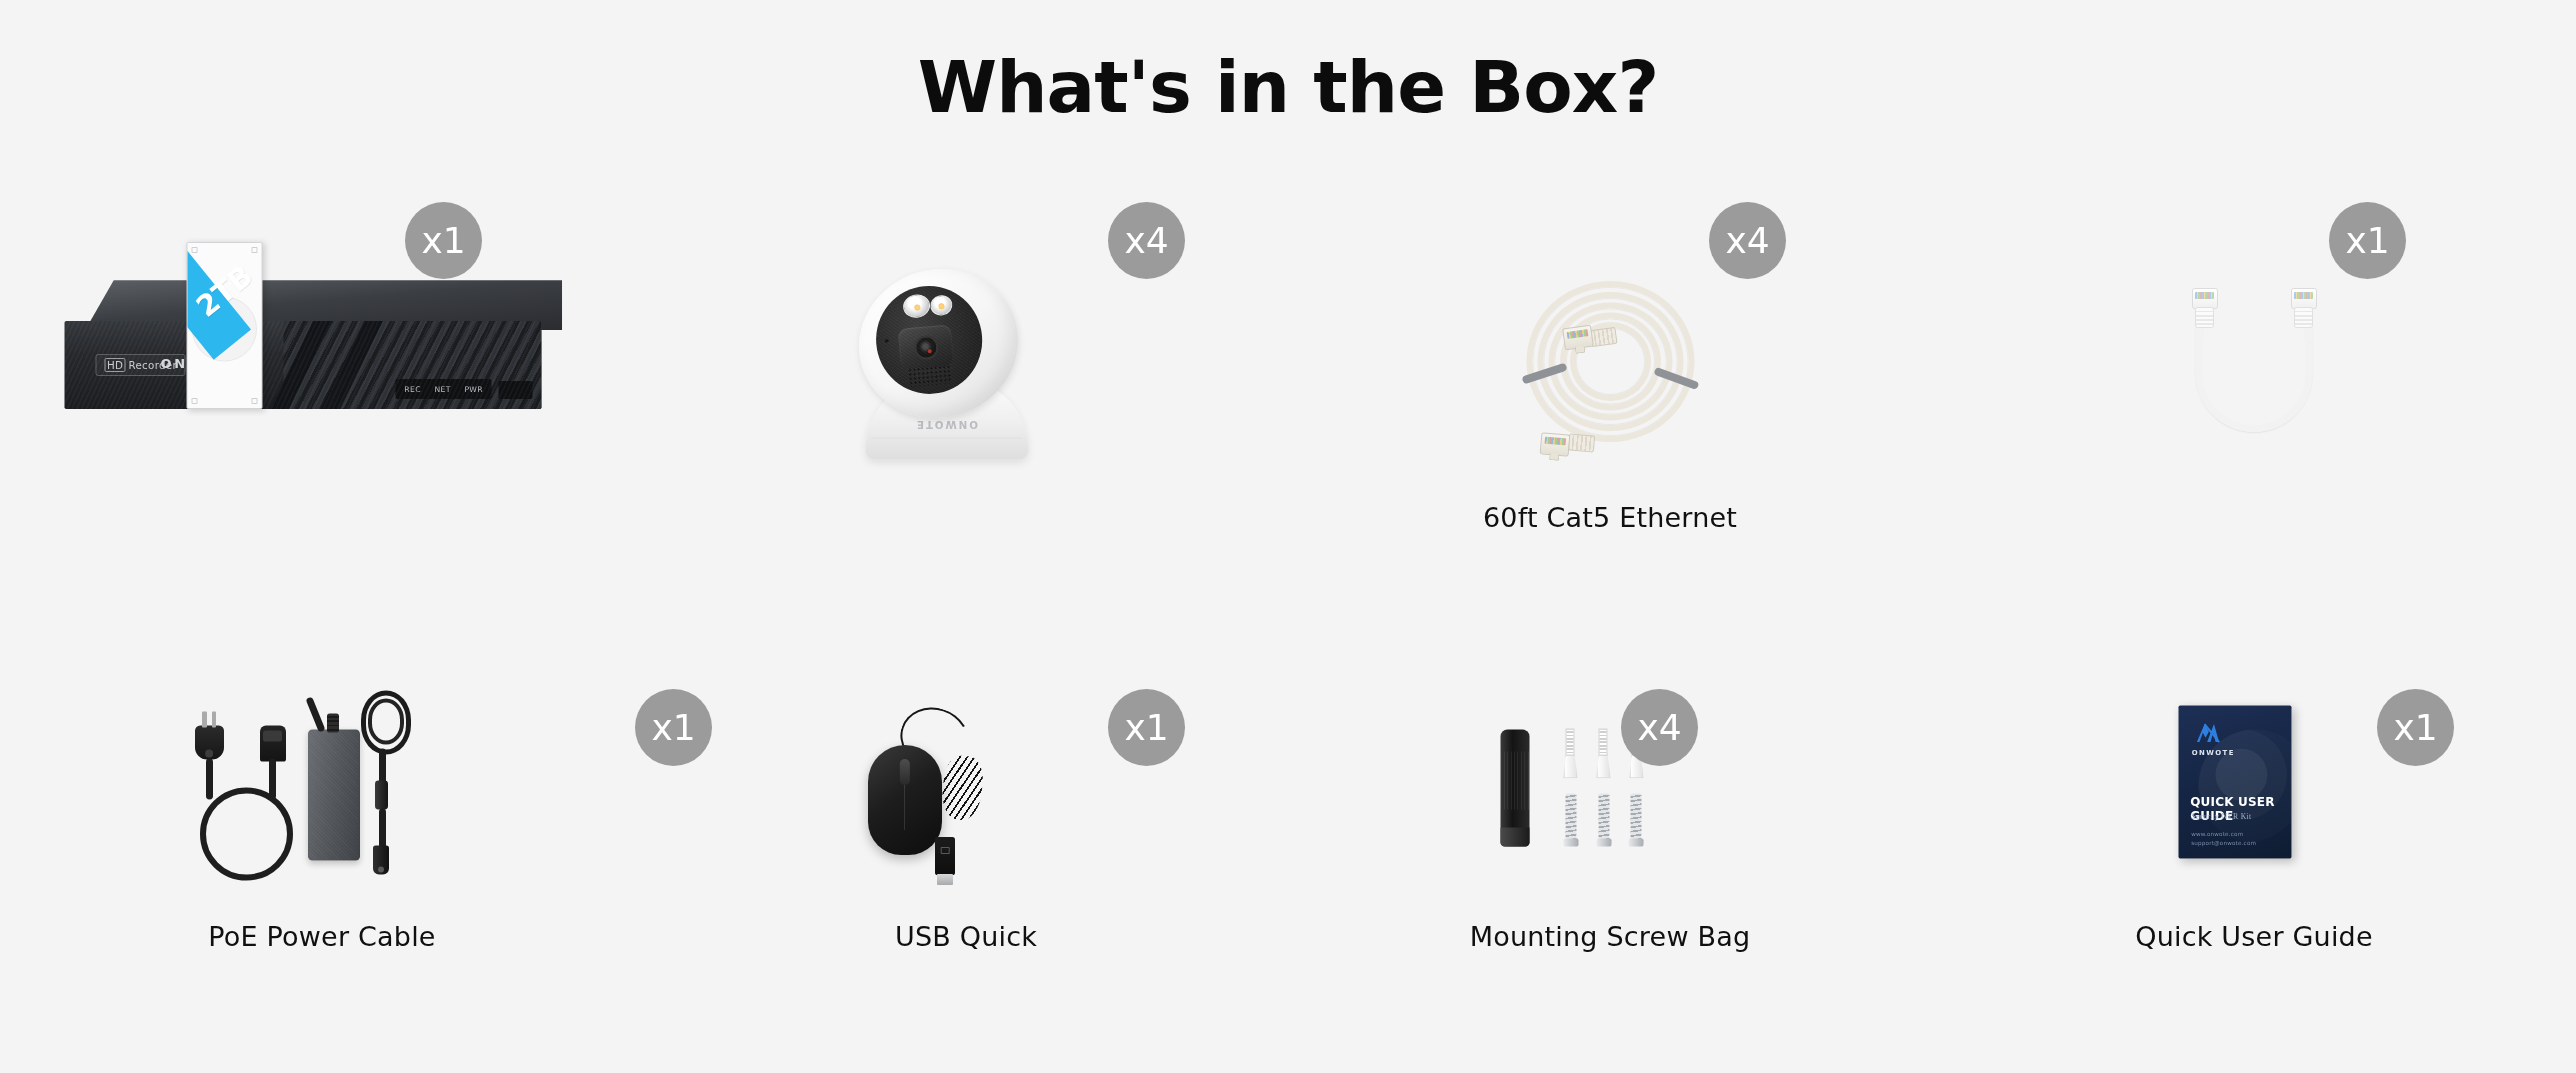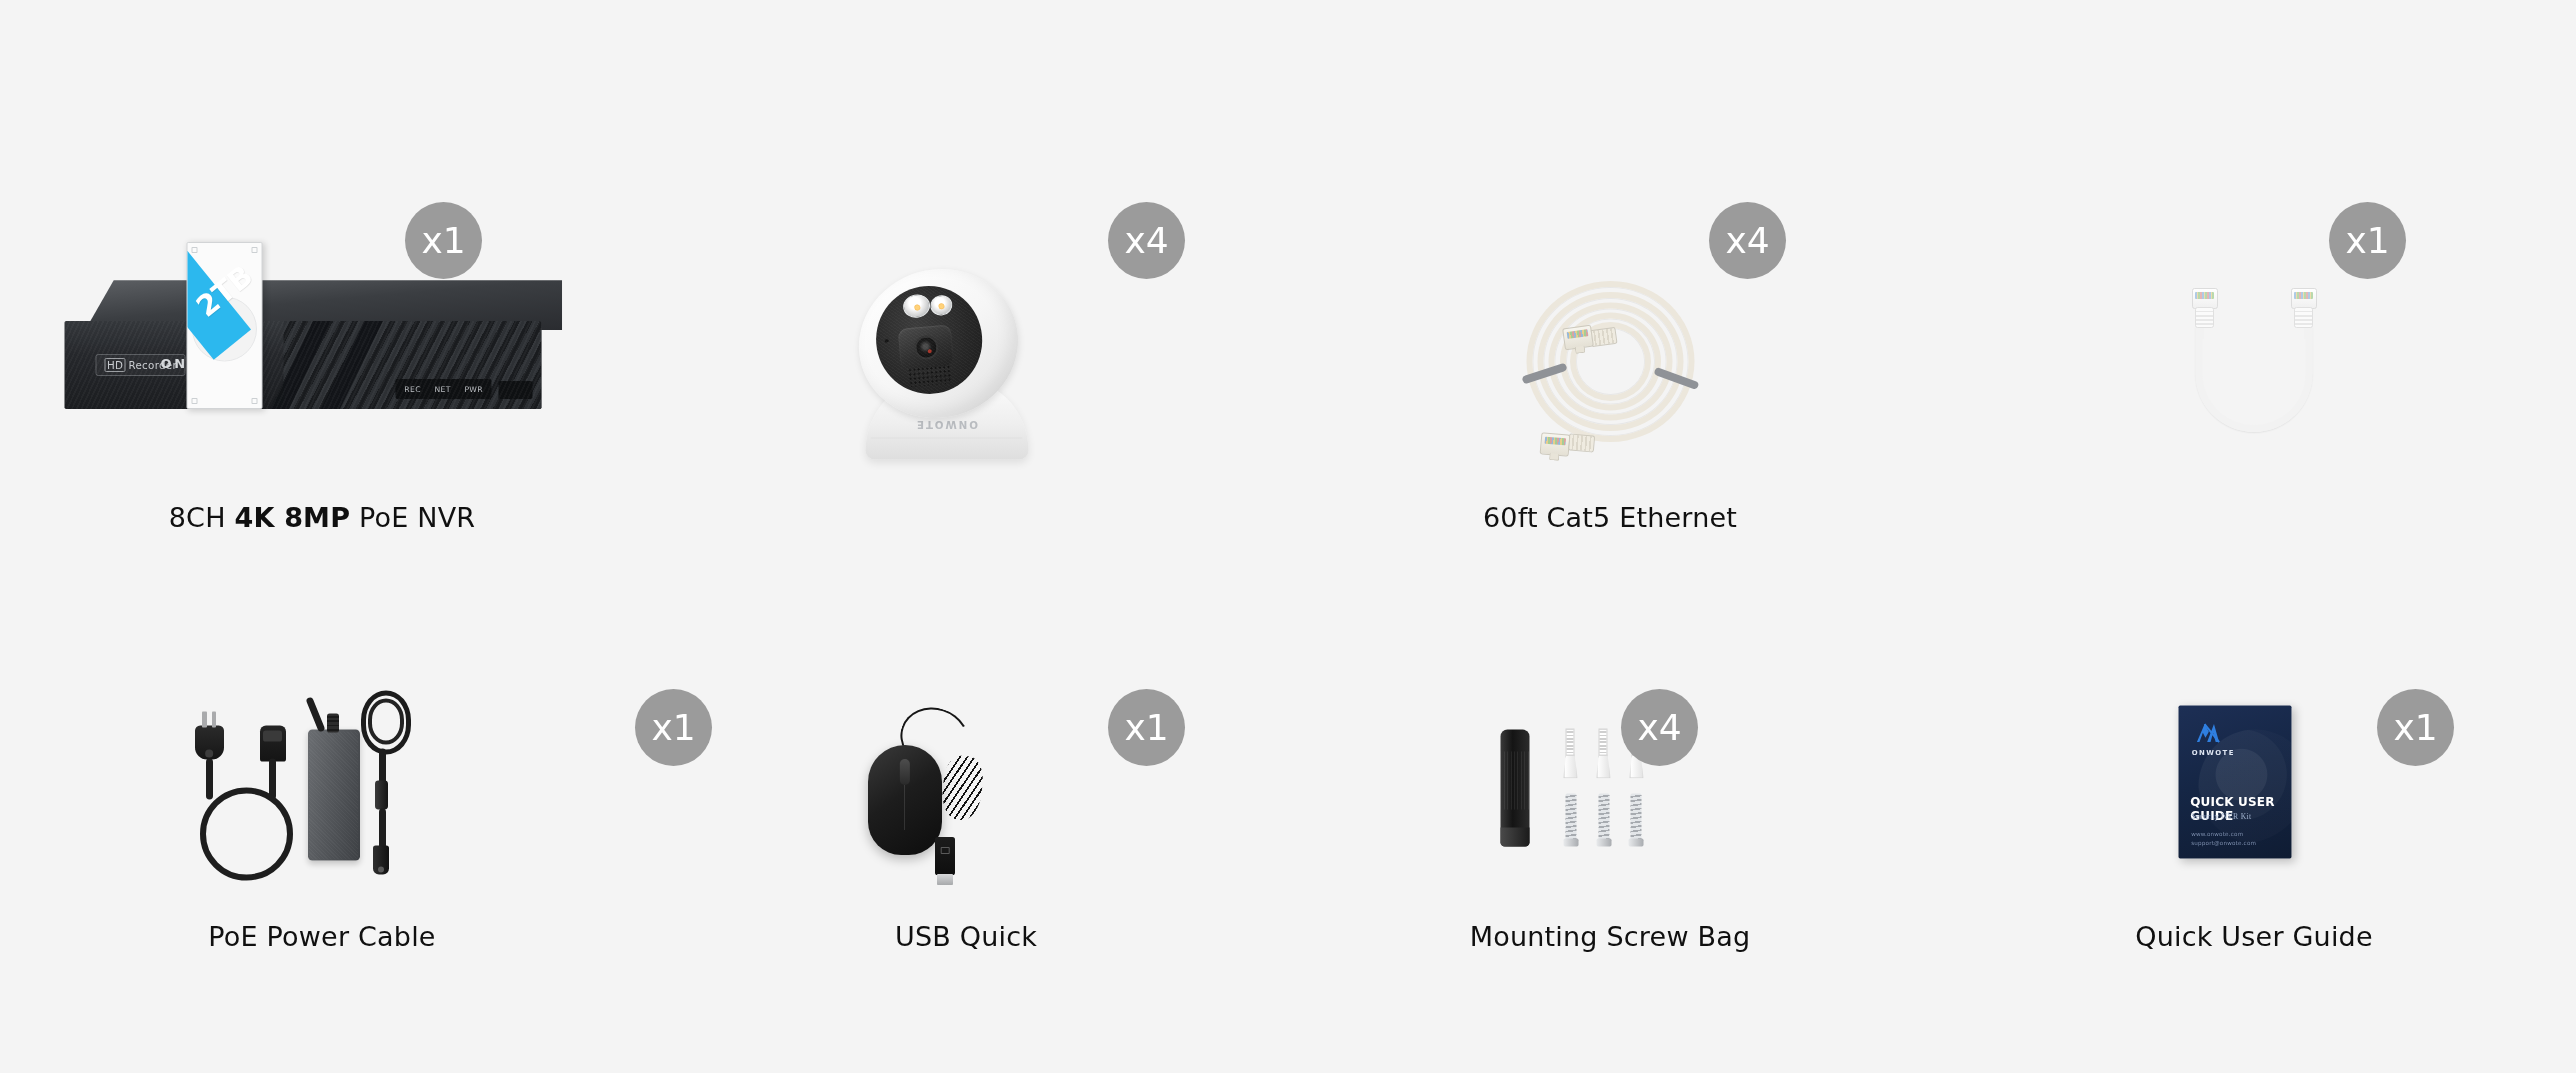--- a/index.html
+++ b/index.html
@@ -419,20 +419,21 @@
     position: absolute; left: 13px; bottom: 12px; z-index: 3;
     font-size: 5.6px; line-height: 1.5; color: #7b8cab; letter-spacing: 0.2px;
     font-family: "DejaVu Sans", sans-serif;
   }
 </style>
 </head>
 <body>
 
 <div id="page">
 
+  <div class="page-title">What's in the Box?</div>
 
   <div class="row" id="row1">
 
     <div class="cell">
       <div class="qty" style="left:405px; top:-30px;">x1</div>
       <div class="stage">
         <div class="art" style="top:52%;">
           <div class="nvr-wrap">
             <div class="nvr-top"></div>
             <div class="nvr-face">
@@ -454,23 +455,20 @@
               <div class="hdd-screw" style="right:4.3px;top:4.3px;"></div>
               <div class="hdd-screw" style="left:4.3px;bottom:4.3px;"></div>
               <div class="hdd-screw" style="right:4.3px;bottom:4.3px;"></div>
               <div class="hdd-band"></div>
               <div class="hdd-cap">
                 <span>2TB</span>
               </div>
             </div>
           </div>
         </div>
-      </div>
-      <div class="caption">
-        <span>8CH </span><b>4K 8MP</b><span> PoE NVR</span>
       </div>
     </div>
 
     <div class="cell">
       <div class="qty" style="left:464px; top:-30px;">x4</div>
       <div class="stage">
         <div class="art" style="top:50%; left:47%;">
           <div class="cam">
             <div class="cam-base">
               <div class="cam-brand">ONWOTE</div>

